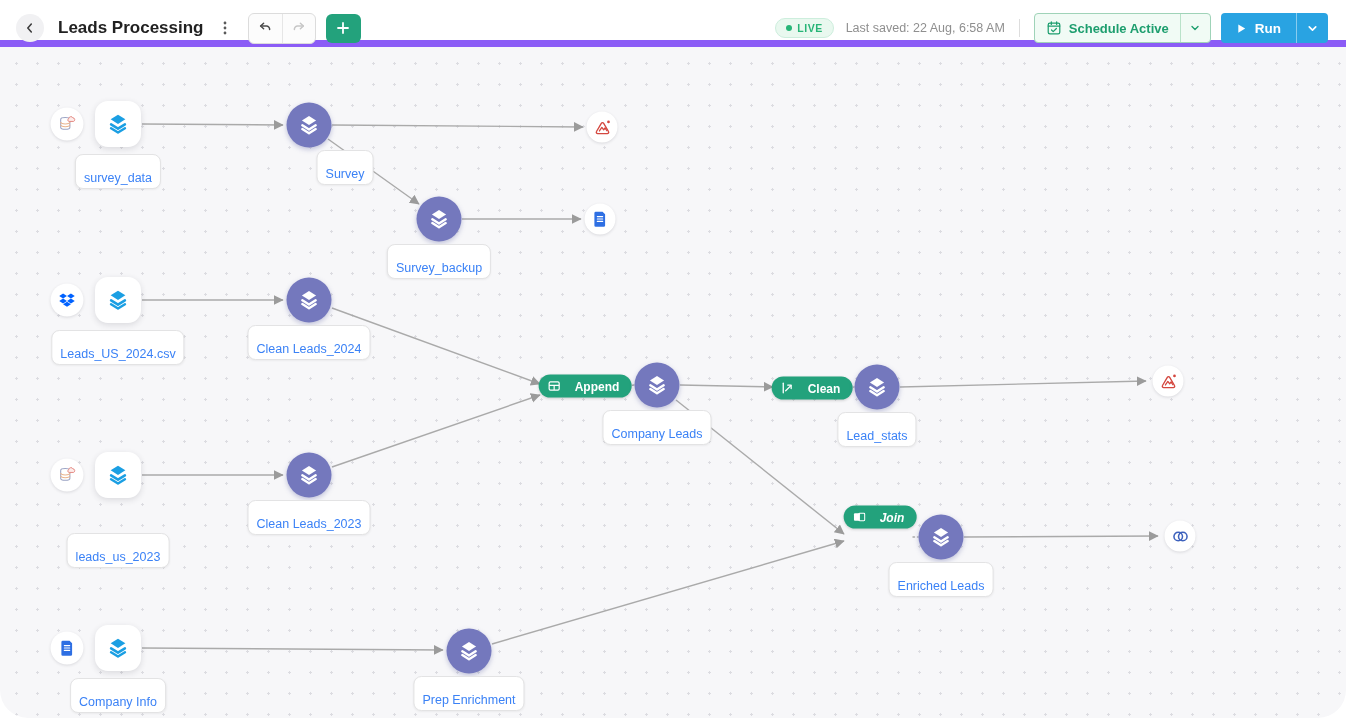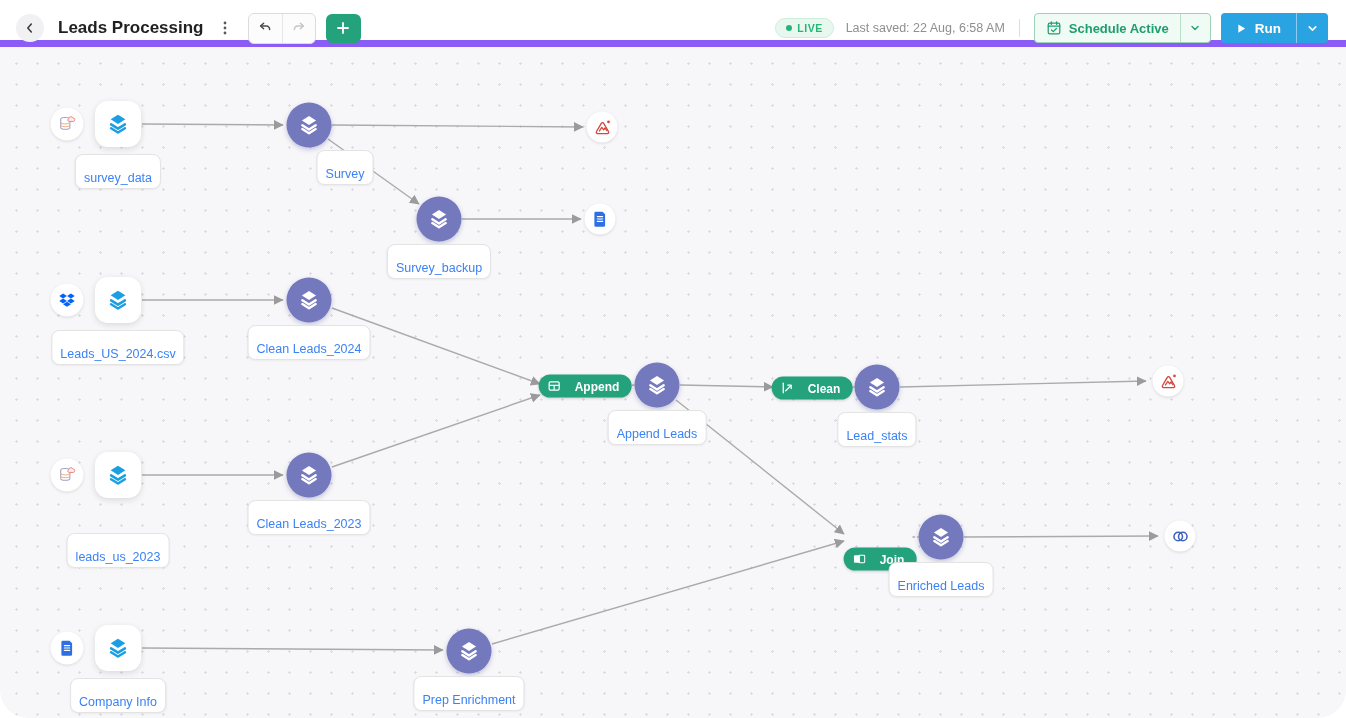--- a/index.html
+++ b/index.html
@@ -272,21 +272,21 @@
         </div>
         <div class="node stage" style="left: 657px; top: 338px;">
           <span class="nicon">
             <svg width="25" height="25" viewBox="0 0 24 24">
               <path d="M12 3.4 L18.8 7.7 12 12 5.2 7.7 Z" fill="#fff"></path>
               <path d="M5.6 12.3 L12 16.3 18.4 12.3" stroke="#fff" stroke-width="2.3" fill="none" stroke-linecap="round" stroke-linejoin="round"></path>
               <path d="M5.6 15.9 L12 19.9 18.4 15.9" stroke="#fff" stroke-width="2.3" fill="none" stroke-linecap="round" stroke-linejoin="round"></path>
             </svg>
           </span>
         </div>
-        <div class="nlabel" style="left: 657px; top: 363px;">Append Leads</div>
+        <div class="nlabel" style="left: 657px; top: 363px;">Company Leads</div>
         <div class="node pill" style="left: 812px; top: 341px;">
           <span class="nicon">
             <svg width="13" height="13" viewBox="0 0 14 14">
               <path d="M2.8 1.8 v10.4" stroke="#fff" stroke-width="1.4" stroke-linecap="round"></path>
               <path d="M5.4 10 L11 4.4" stroke="#fff" stroke-width="1.4" stroke-linecap="round"></path>
               <path d="M7.6 3.9 h3.7 v3.7" stroke="#fff" stroke-width="1.4" fill="none" stroke-linecap="round" stroke-linejoin="round"></path>
             </svg>
           </span>
           <span>Clean</span>
         </div>
@@ -333,21 +333,21 @@
         <div class="node stage" style="left: 309px; top: 428px;">
           <span class="nicon">
             <svg width="25" height="25" viewBox="0 0 24 24">
               <path d="M12 3.4 L18.8 7.7 12 12 5.2 7.7 Z" fill="#fff"></path>
               <path d="M5.6 12.3 L12 16.3 18.4 12.3" stroke="#fff" stroke-width="2.3" fill="none" stroke-linecap="round" stroke-linejoin="round"></path>
               <path d="M5.6 15.9 L12 19.9 18.4 15.9" stroke="#fff" stroke-width="2.3" fill="none" stroke-linecap="round" stroke-linejoin="round"></path>
             </svg>
           </span>
         </div>
         <div class="nlabel" style="left: 309px; top: 453px;">Clean Leads_2023</div>
-        <div class="node pill" style="left: 880px; top: 512px;">
+        <div class="node pill" style="left: 880px; top: 470px; font-style: italic;">
           <span class="nicon">
             <svg width="13" height="13" viewBox="0 0 14 14">
               <rect x="1.4" y="3" width="6.4" height="8" rx="1" fill="#fff"></rect>
               <rect x="6.6" y="3" width="6.4" height="8" rx="1" stroke="#fff" stroke-width="1.2" fill="none"></rect>
             </svg>
           </span>
           <span>Join</span>
         </div>
         <div class="node stage" style="left: 941px; top: 490px;">
           <span class="nicon">

